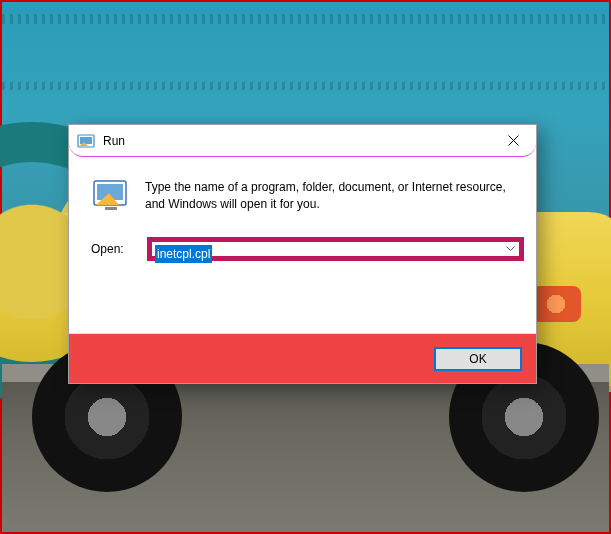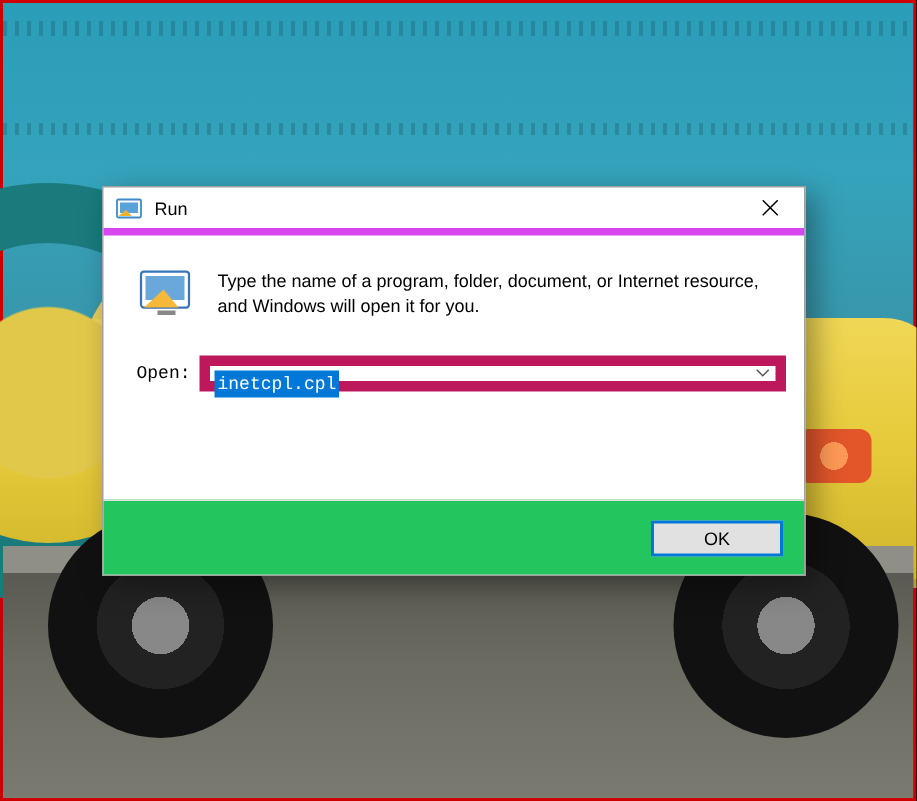--- a/index.html
+++ b/index.html
@@ -92,21 +92,22 @@
       border: 1px solid #a0a0a0;
       box-shadow: 6px 6px 18px rgba(0,0,0,0.35);
       display: flex;
       flex-direction: column;
     }
     .titlebar {
       height: 32px;
       display: flex;
       align-items: center;
       padding-left: 8px;
-      border-bottom: 5px solid #d946ef;
+      border-bottom: 1px solid #d946ef;
+      border-radius: 14px;
     }
     .title-icon {
       width: 18px; height: 18px;
       margin-right: 8px;
       display: flex; align-items: center; justify-content: center;
     }
     .title-text {
       flex: 1;
       font-size: 12px;
       color: #000;
@@ -135,32 +136,32 @@
     }
     .desc-text {
       font-size: 12px;
       color: #000;
       line-height: 1.45;
       padding-top: 4px;
     }
     .open-row {
       display: flex;
       align-items: center;
-      font-family: Liberation Mono, monospace;
+      gap: 14px;
     }
     .open-label {
       font-size: 12px;
       color: #000;
       width: 42px;
     }
     .combo {
       flex: 1;
       position: relative;
       height: 24px;
-      border: 7px solid #be185d;
+      border: 5px solid #be185d;
       display: flex;
       align-items: center;
     }
     .combo-input {
       flex: 1;
       border: none;
       outline: none;
       height: 100%;
       font-size: 12px;
       padding: 0 4px;
@@ -180,21 +181,21 @@
     }
     .combo-arrow {
       width: 18px; height: 100%;
       display: flex; align-items: center; justify-content: center;
       color: #444;
     }
     .combo-arrow svg { width: 9px; height: 6px; }
 
     .button-row {
       height: 50px;
-      background: #22c55e;
+      background: #ef4444;
       border-top: 1px solid #e0e0e0;
       display: flex;
       justify-content: flex-end;
       align-items: center;
       gap: 8px;
       padding-right: 14px;
     }
     .btn {
       width: 88px; height: 24px;
       background: #e1e1e1;

